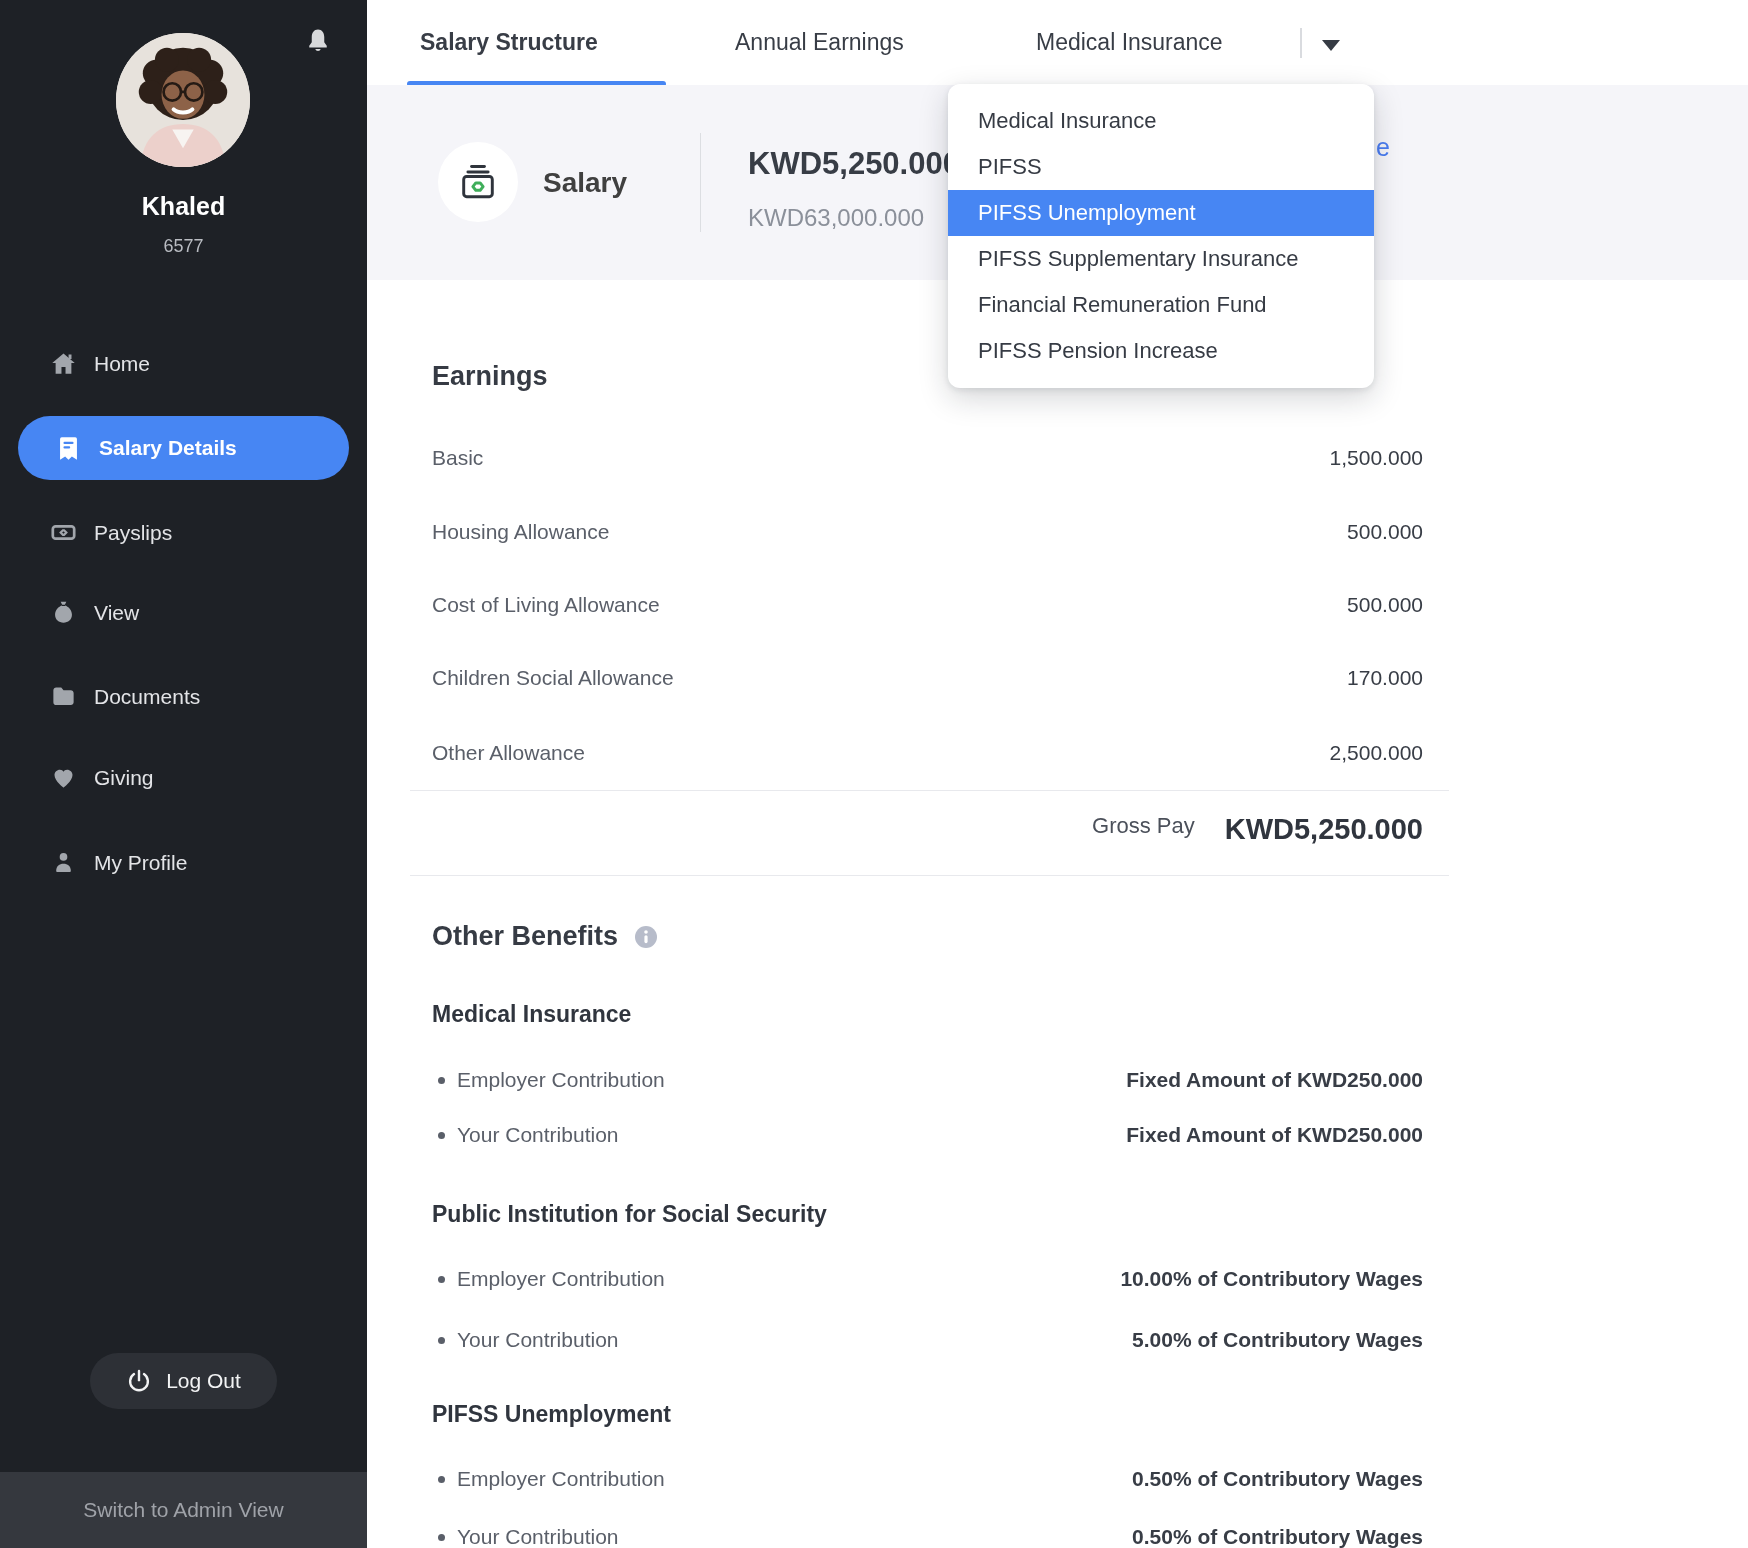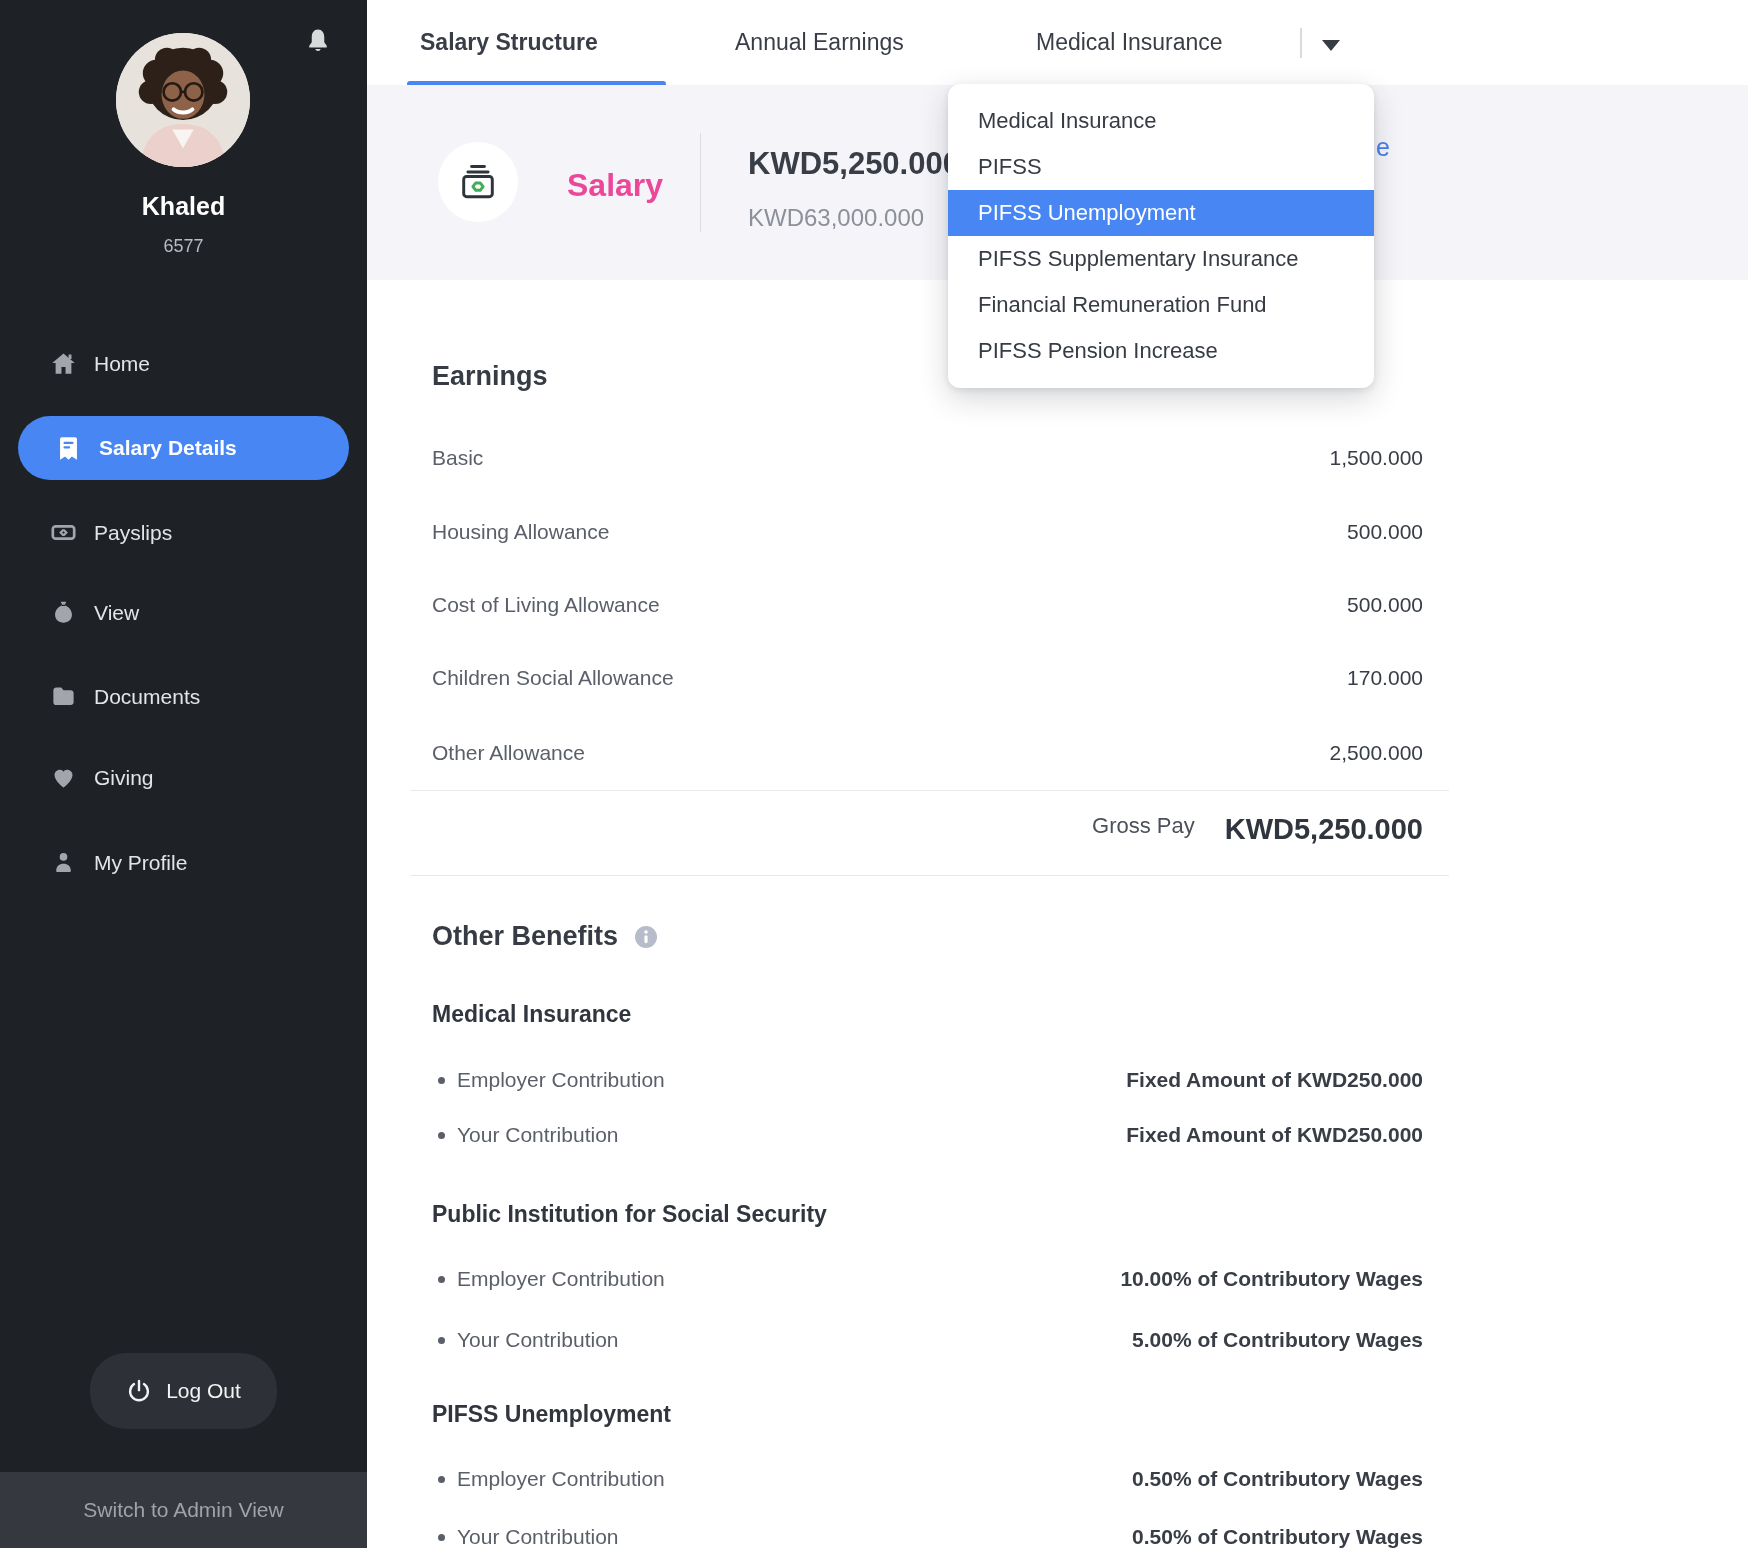--- a/index.html
+++ b/index.html
@@ -16,42 +16,42 @@
   .user-id{left:0;top:236px;width:367px;text-align:center;color:#b9bcc2;font-size:18px;}
 
   .nav-item{left:0;width:302px;height:63px;display:flex;align-items:center;cursor:pointer;}
   .nav-item .nico{position:absolute;left:50px;width:27px;height:27px;}
   .nav-item .nlabel{position:absolute;left:94px;font-size:21px;color:#e3e4e7;}
   .nav-pill{left:18px;width:331px;height:64px;border-radius:32px;background:#4786f3;
             display:flex;align-items:center;cursor:pointer;}
   .nav-pill .nico{position:absolute;left:37px;width:27px;height:27px;}
   .nav-pill .nlabel{position:absolute;left:81px;font-size:21px;color:#ffffff;font-weight:bold;}
 
-  .logout{left:90px;top:1353px;width:187px;height:76px;border-radius:36px;background:#2d3036;
+  .logout{left:90px;top:1353px;width:187px;height:56px;border-radius:36px;background:#2d3036;
           display:flex;align-items:center;justify-content:center;gap:14px;cursor:pointer;}
   .logout span{color:#f2f3f4;font-size:21px;}
   .admin-bar{left:0;top:1472px;width:367px;height:76px;background:#35383e;
              display:flex;align-items:center;justify-content:center;cursor:pointer;}
   .admin-bar span{color:#9fa2a8;font-size:21px;}
 
   
   .tabbar{left:367px;top:0;width:1381px;height:85px;background:#ffffff;}
   .tab{position:absolute;top:0;height:85px;display:flex;align-items:center;
        font-size:23px;color:#383d46;cursor:pointer;}
   .tab.active{font-weight:bold;}
   .tab-underline{left:407px;top:81px;width:259px;height:6px;background:#4786f3;border-radius:3px;}
   .tab-divider{left:1300px;top:28px;width:2px;height:30px;background:#d9dbdf;}
   .caret{left:1322px;top:40px;width:0;height:0;border-left:9px solid transparent;
          border-right:9px solid transparent;border-top:11px solid #363b44;cursor:pointer;}
 
   
   .band{left:367px;top:85px;width:1381px;height:195px;background:#f5f5f9;}
   .band-circle{left:438px;top:142px;width:80px;height:80px;border-radius:50%;background:#ffffff;
                display:flex;align-items:center;justify-content:center;}
-  .band-title{left:543px;top:167px;font-size:32px;font-weight:bold;color:#ec4899;margin-left:24px;}
+  .band-title{left:543px;top:167px;font-size:28px;font-weight:bold;color:#404040;}
   .band-vdiv{left:700px;top:133px;width:1px;height:99px;background:#dcdee2;}
   .band-amount{left:748px;top:146px;font-size:31px;font-weight:bold;color:#383d46;}
   .band-annual{left:748px;top:204px;font-size:24px;color:#8b909a;}
   .band-partial-link{left:1376px;top:133px;font-size:25px;color:#4a7cf0;cursor:pointer;}
 
   
   .dropdown{left:948px;top:84px;width:426px;height:304px;background:#ffffff;border-radius:12px;
             box-shadow:0 10px 30px rgba(20,25,40,.18), 0 2px 6px rgba(20,25,40,.10);
             padding:14px 0;box-sizing:border-box;z-index:5;}
   .dd-item{height:46px;line-height:46px;padding-left:30px;font-size:22px;color:#363b44;cursor:pointer;}

